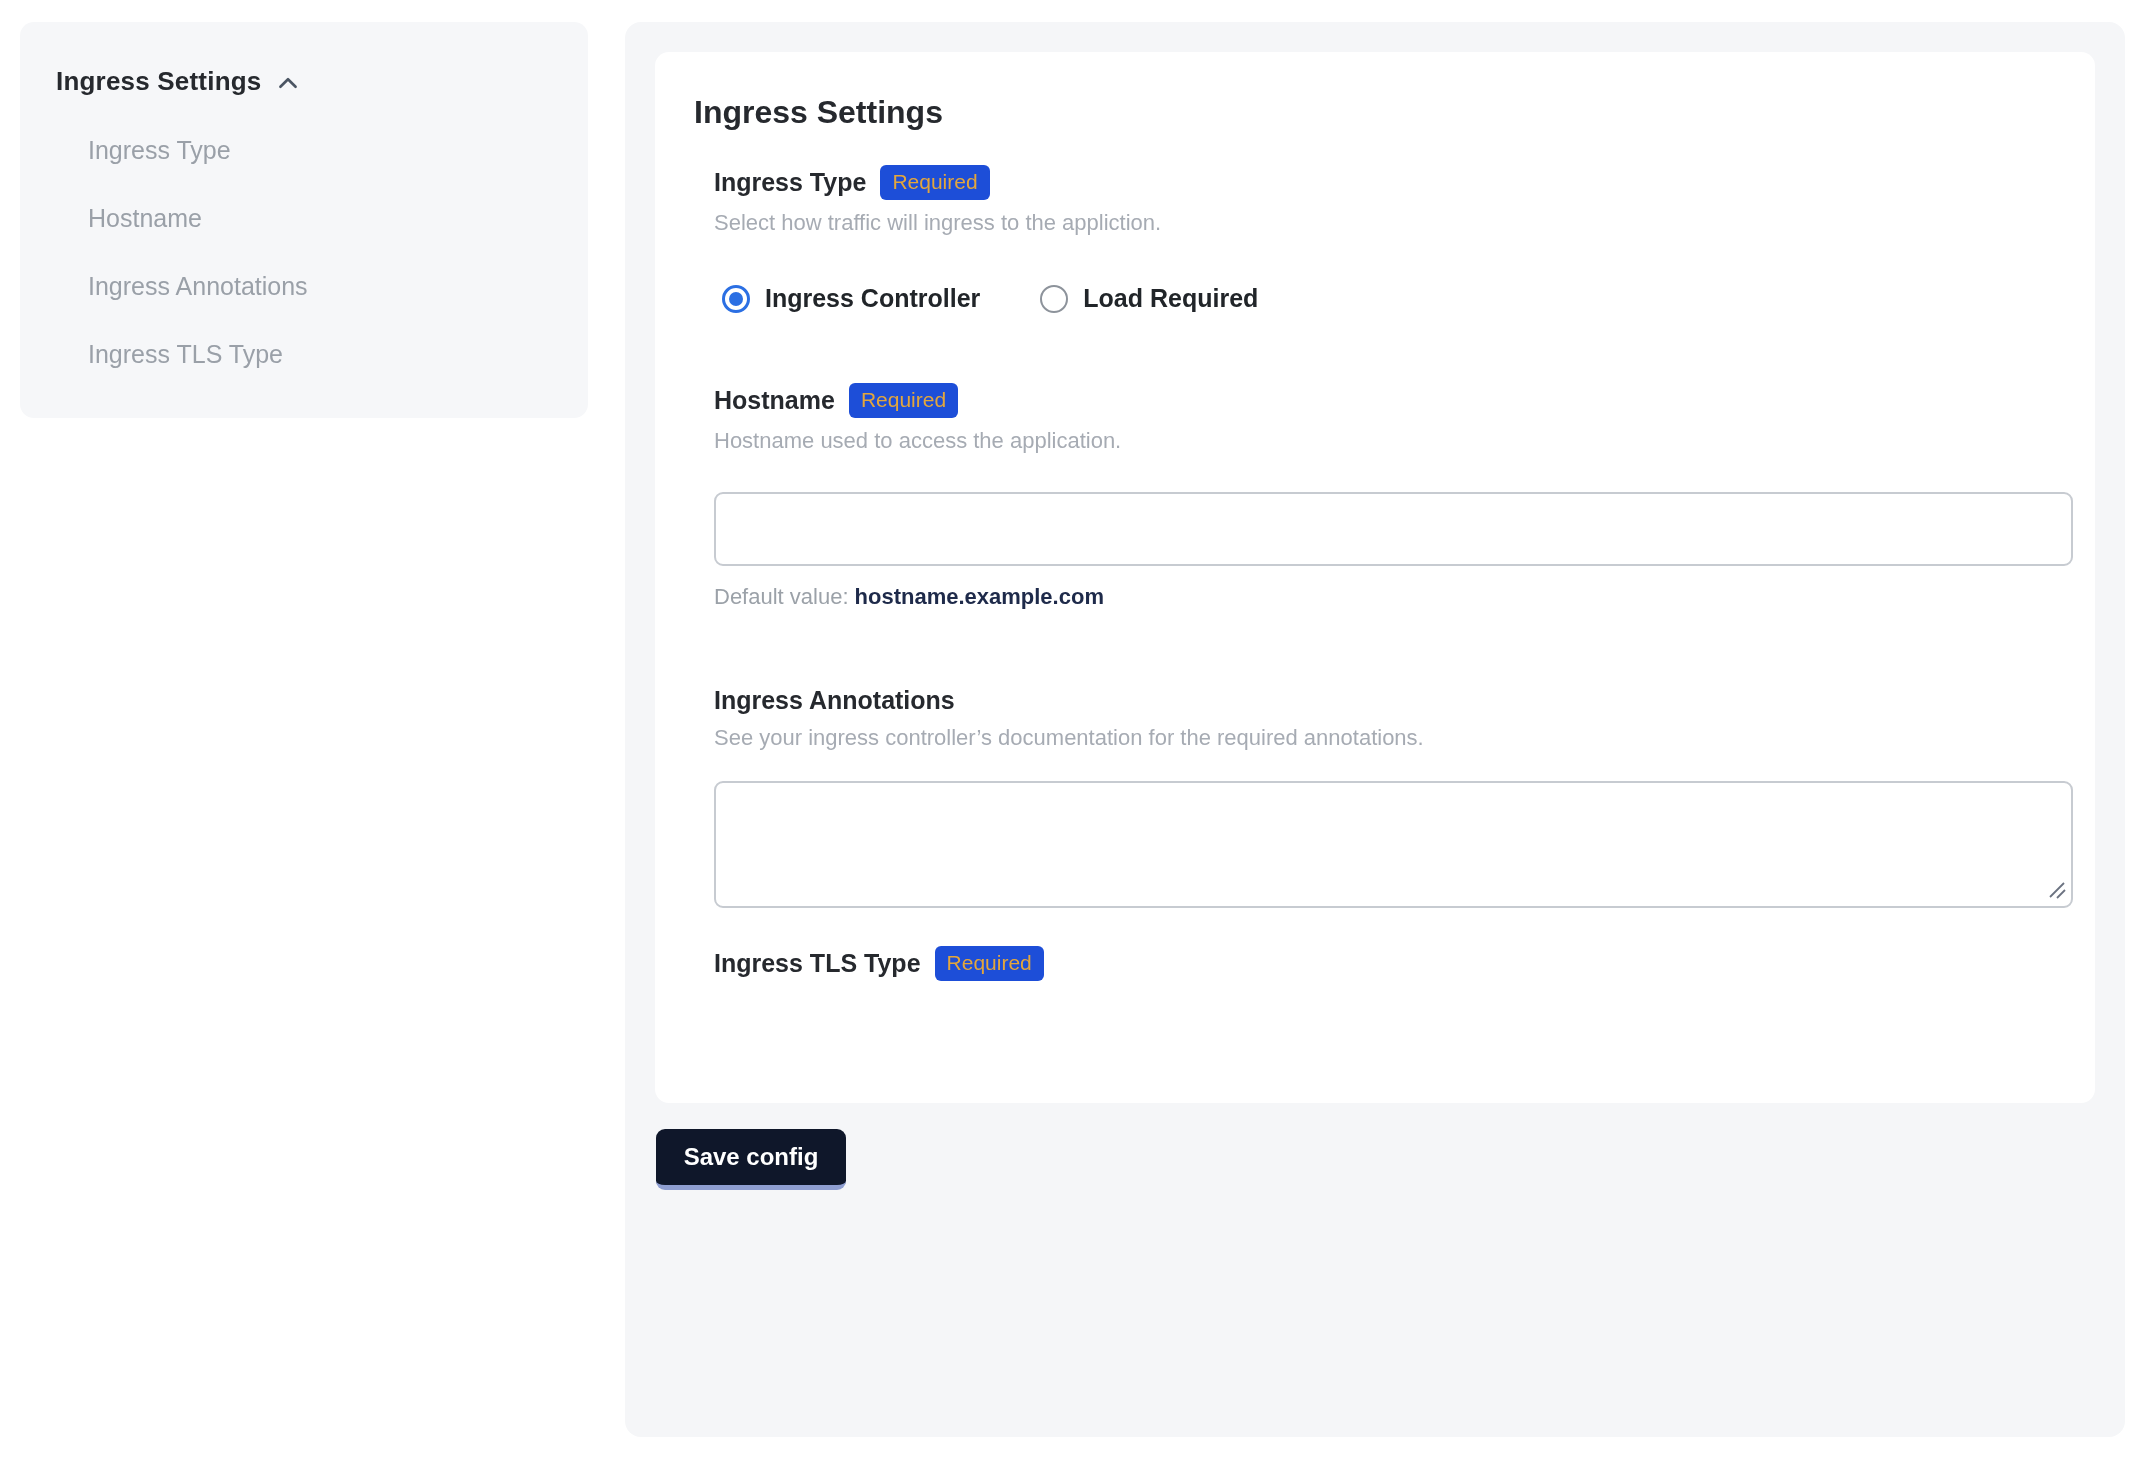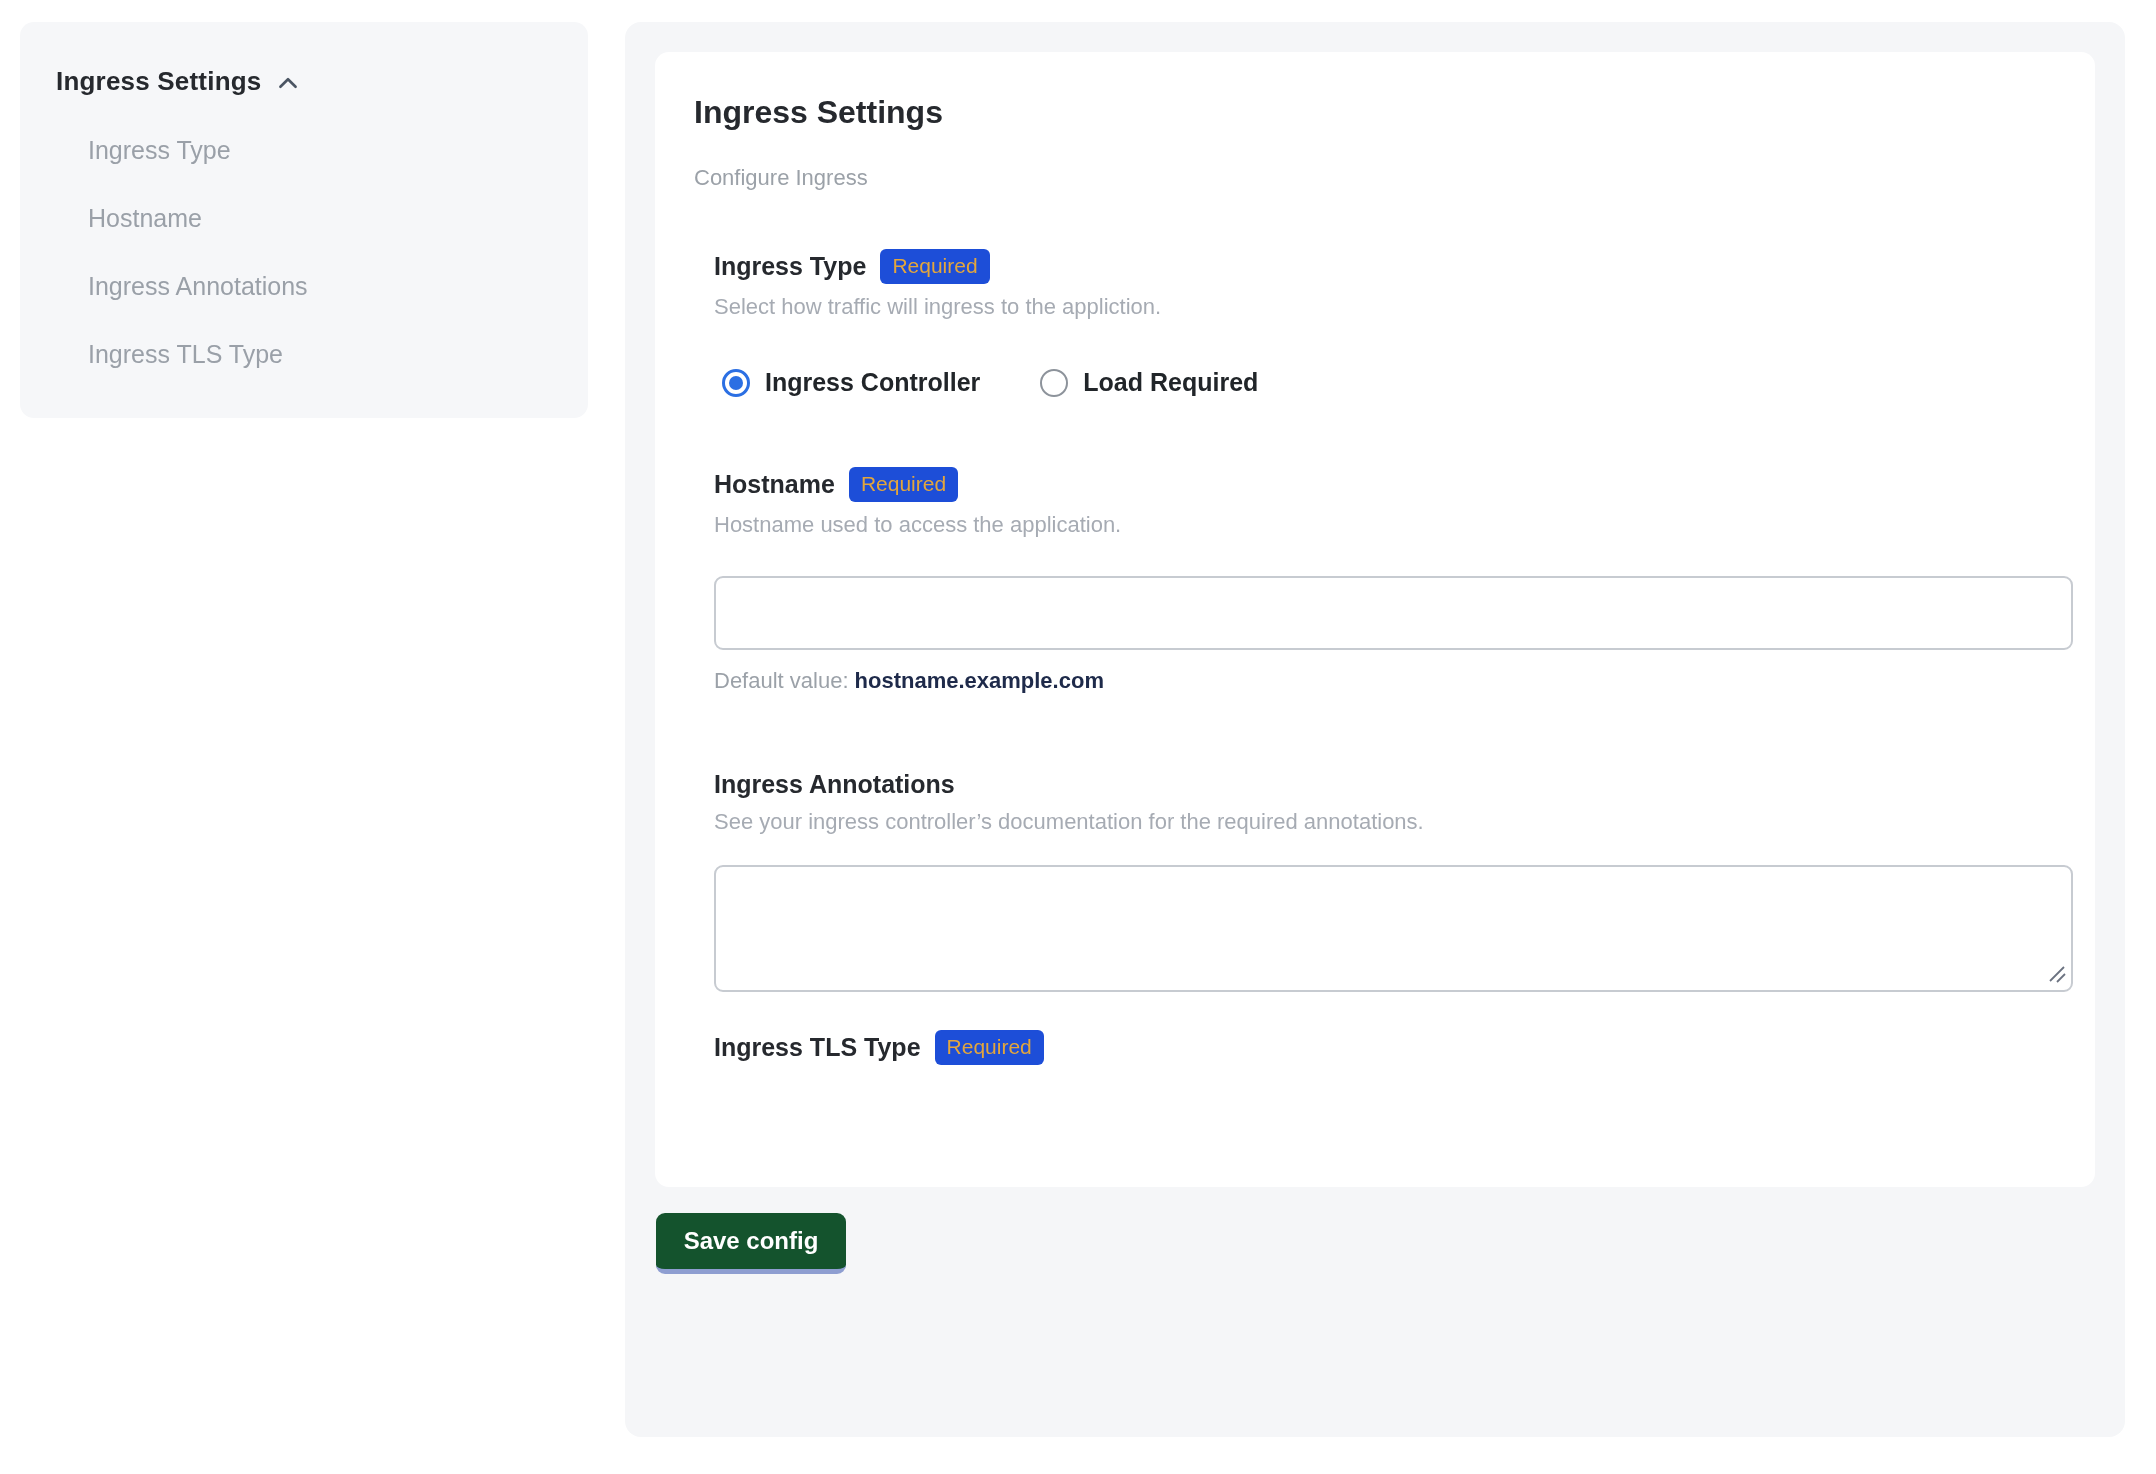--- a/index.html
+++ b/index.html
@@ -165,21 +165,21 @@
 
   .tls-radio-stack { padding-left: 8px; margin-top: 46px; }
   .tls-radio-stack .radio-option { margin-bottom: 38px; }
 
   
   .save-button {
     display: block;
     margin-top: 26px;
     margin-left: 1px;
     width: 190px; height: 61px;
-    background: #14532d;
+    background: #0f172a;
     border: none;
     border-bottom: 5px solid #8e9ed1;
     border-radius: 9px;
     color: #ffffff;
     font-size: 24px; font-weight: 700;
     font-family: "Liberation Sans", "DejaVu Sans", sans-serif;
     cursor: pointer;
   }
 </style>
 </head>
@@ -197,21 +197,20 @@
     <div class="sidebar-item">Hostname</div>
     <div class="sidebar-item">Ingress Annotations</div>
     <div class="sidebar-item">Ingress TLS Type</div>
   </nav>
 </aside>
 
 <main class="main-panel">
   <section class="card">
 
     <h1 class="card-title">Ingress Settings</h1>
-    <div class="card-subtitle">Configure Ingress</div>
 
     <div class="field-section">
       <div class="field-label-row">
         <span class="field-label">Ingress Type</span>
         <span class="required-badge">Required</span>
       </div>
       <div class="field-desc">Select how traffic will ingress to the appliction.</div>
 
       <div class="radio-row gap-after-radios">
         <div class="radio-option">

